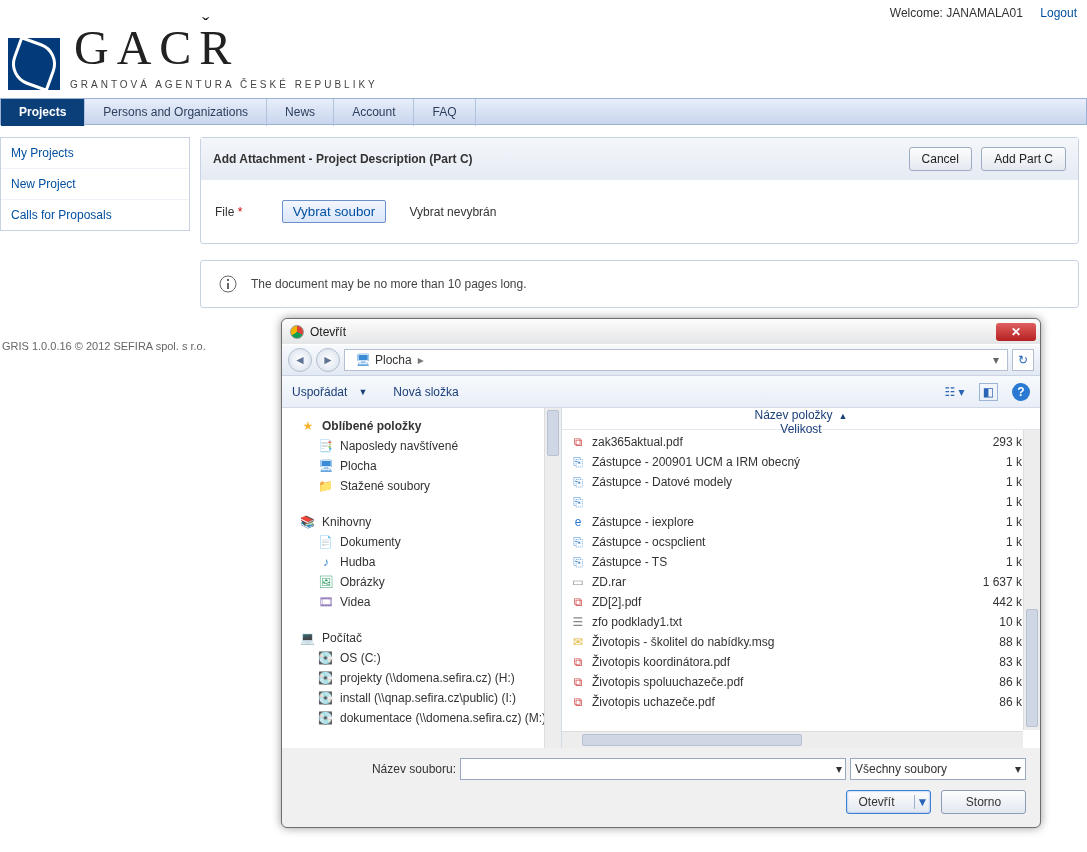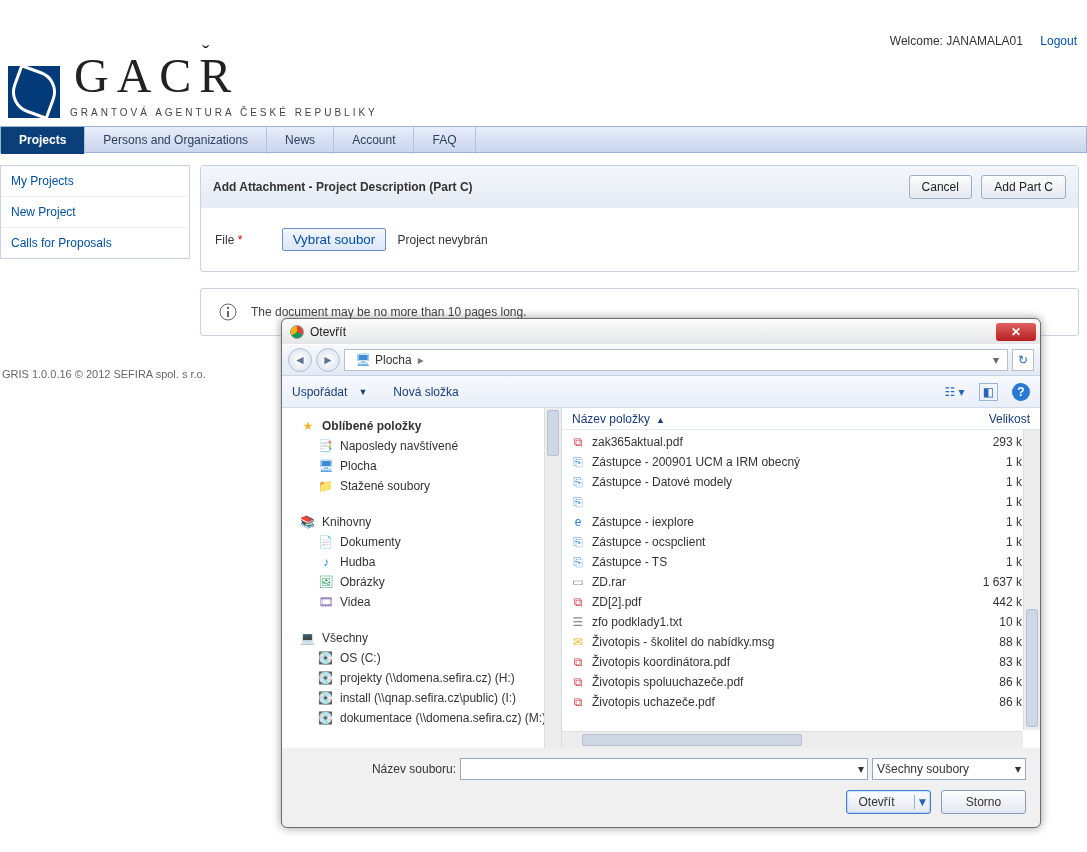--- a/index.html
+++ b/index.html
@@ -1,20 +1,20 @@
 <!DOCTYPE html>
 <html><head>
 <meta charset="utf-8">
 <style>
   * { box-sizing: border-box; margin: 0; padding: 0; }
   body { font-family: Arial, Helvetica, sans-serif; font-size: 12px; color: #333; background: #fff; width: 1087px; }
   a { color: #004f9f; text-decoration: none; cursor: pointer; }
 
   
-  .topbar { text-align: right; padding: 6px 10px 2px 0; font-size: 12px; color: #333; margin-top: 28px; }
+  .topbar { text-align: right; padding: 6px 10px 2px 0; font-size: 12px; color: #333; }
   .topbar a { margin-left: 14px; }
 
   
   .logo-row { display: flex; align-items: flex-end; padding: 0 0 8px 8px; margin-top:-2px;}
   .logo-mark { width: 52px; height: 52px; background:#023a7a; position:relative; }
   .logo-mark::before { content:""; position:absolute; inset:4px; border:3px solid #fff; border-radius:0 22px 0 22px; transform: rotate(20deg);}
   .logo-text { font-family: "Times New Roman", serif; font-size: 48px; letter-spacing: 8px; color:#222; margin-left:14px; position:relative;}
   .logo-hacek { position:absolute; top:-8px; left:128px; font-size:22px; color:#222;}
   .logo-sub { font-family: Arial; font-size: 10px; letter-spacing: 3px; color:#444; margin:4px 0 0 10px;}
 
@@ -30,21 +30,21 @@
   .sidebox a { display:block; padding:8px 10px; border-bottom:1px solid #eef2f8; font-size:12px;}
   .sidebox a:last-child { border-bottom:none;}
 
   .main { flex:1; padding-right:8px;}
   .panel { border:1px solid #c7d3e3; border-radius:3px; margin-bottom:16px;}
   .panel-hd { background:linear-gradient(#f4f6fa,#e5ebf4); padding:9px 12px; font-weight:bold; color:#333; display:flex; justify-content:space-between; align-items:center;}
   .panel-bd { padding:20px 14px; }
   .btn { background:linear-gradient(#fdfdfd,#e4e8ef); border:1px solid #9bacc3; border-radius:3px; padding:4px 12px; font-size:12px; cursor:pointer; color:#222;}
   .btn + .btn { margin-left:6px;}
   .req { color:#c00; }
-  .choose { border:1px solid #6b8fc9; background:linear-gradient(#f2f6ff,#dbe7fb); padding:3px 10px; color:#004f9f; border-radius:2px; cursor:pointer; margin:0 8px 0 36px;}
+  .choose { border:1px solid #6b8fc9; background:linear-gradient(#f2f6ff,#dbe7fb); padding:3px 10px; color:#004f9f; border-radius:2px; cursor:pointer; margin:0 20px 0 36px;}
   .infoline { display:flex; align-items:center; padding:14px 18px; color:#444;}
   .infoline svg { margin-right:14px;}
 
   .footer { font-size:11px; color:#666; margin:16px 0 0 2px;}
 
   
   .dlg { position:absolute; left:281px; top:318px; width:760px; height:510px;
          border:1px solid #6e6e6e; border-radius:6px;
          background:#f0f0f0;
          box-shadow:0 0 10px rgba(0,0,0,.4);
@@ -76,38 +76,38 @@
   .dlg-body { display:flex; height:340px; }
   .tree { width:280px; border-right:1px solid #d3dbe8; overflow:auto; background:#fff; padding:4px 0;  position:relative;}
   .tree-scroll { position:absolute; right:0; top:0; bottom:0; width:17px; background:#ededed; border-left:1px solid #ddd;}
   .tree-scroll .thumb{position:absolute; left:2px; right:2px; top:2px; height:46px; background:#cfd6e4; border:1px solid #b6c1d4; border-radius:2px;}
   .tgroup { padding:6px 0 2px 18px; font-size:12px;}
   .tgroup.head { display:flex; align-items:center; gap:6px;}
   .titem { display:flex; align-items:center; gap:6px; padding:2px 0 2px 36px; cursor:pointer;}
   .titem span.lbl{ white-space:nowrap;}
 
   .files { flex:1; background:#fff; display:flex; flex-direction:column; position:relative;}
-  .files-hd { height:22px; border-bottom:1px solid #e1e6ef; display:flex; align-items:center; padding:0 10px; color:#1a3e78; font-size:12px;}
+  .files-hd { height:22px; border-bottom:1px solid #e1e6ef; display:flex; align-items:center; padding:0 10px; color:#1a3e78; font-size:12px;flex-direction:column;}
   .files-hd .col-name { flex:1;}
   .files-hd .sort { font-size:9px; padding-left:6px;}
   .files-list { flex:1; overflow:hidden; padding:2px 0;}
   .frow { display:flex; align-items:center; padding:2px 10px 2px 8px; cursor:pointer;}
   .frow .nm { flex:1; display:flex; align-items:center; gap:6px; overflow:hidden; white-space:nowrap;}
   .frow .sz { width:70px; text-align:right; color:#333;}
   .files-scroll { position:absolute; right:0; top:22px; bottom:18px; width:17px; background:#ededed; border-left:1px solid #ddd;}
   .files-scroll .thumb{position:absolute; left:2px; right:2px; bottom:3px; height:118px; background:#cfd6e4; border:1px solid #b6c1d4; border-radius:2px;}
   .files-hscroll { position:absolute; left:0; right:17px; bottom:0; height:17px; background:#ededed; border-top:1px solid #ddd; display:flex; align-items:center;}
   .files-hscroll .hthumb{ margin-left:20px; width:220px; height:12px; background:#cfd6e4; border:1px solid #b6c1d4; border-radius:2px;}
 
   .dlg-foot1 { display:flex; align-items:center; padding:10px 14px 6px 14px; gap:4px;}
   .dlg-foot1 .lbl { width:160px; text-align:right;}
   .dlg-foot1 .fname { flex:1; height:22px; border:1px solid #97a8c4; background:#fff; position:relative;}
   .dlg-foot1 .fname input { border:none; height:20px; width:calc(100% - 22px); padding:0 4px; outline:none;}
   .dlg-foot1 .fname .dd { position:absolute; right:3px; top:3px; color:#333; cursor:pointer;}
-  .dlg-foot1 .ftype { width:154px; height:22px; border:1px solid #97a8c4; background:#fff; display:flex; align-items:center; padding:0 4px; justify-content:space-between; cursor:pointer;}
+  .dlg-foot1 .ftype { width:176px; height:22px; border:1px solid #97a8c4; background:#fff; display:flex; align-items:center; padding:0 4px; justify-content:space-between; cursor:pointer;}
   .dlg-foot2 { display:flex; justify-content:flex-end; padding:4px 14px 12px 14px; gap:10px;}
   .wbtn { width:85px; height:24px; border:1px solid #8a9bb6; background:linear-gradient(#fdfdfd,#e2e7f0); border-radius:3px; cursor:pointer; display:flex; align-items:center; justify-content:center;}
   .wbtn.split { width:85px; display:flex; padding:0;}
   .wbtn.def { border:1px solid #3c7fd2; box-shadow:0 0 2px #66a3ee inset;}
   .wbtn.split .main{ flex:1; display:flex;align-items:center;justify-content:center;}
   .wbtn.split .arrow{ width:16px; border-left:1px solid #9fb0c9; display:flex;align-items:center;justify-content:center; color:#2a64b4;}
 
   
   .ic { width:16px; height:16px; display:inline-flex; align-items:center; justify-content:center; font-size:12px;}
   .ic-star{color:#f5b32b;}
@@ -170,21 +170,21 @@
         <span>Add Attachment - Project Description (Part C)</span>
         <span>
           <button class="btn">Cancel</button>
           <button class="btn">Add Part C</button>
         </span>
       </div>
       <div class="panel-bd">
         <span>File</span>
         <span class="req">*</span>
         <button class="choose">Vybrat soubor</button>
-        <span>Project nevybrán</span>
+        <span>Vybrat nevybrán</span>
       </div>
     </div>
 
     <div class="panel">
       <div class="infoline">
         <svg width="18" height="18">
             <circle cx="9" cy="9" r="8" fill="none" stroke="#666"></circle>
             <circle cx="9" cy="5" r="1.2" fill="#666"></circle>
             <rect x="8" y="8" width="2" height="6" fill="#666"></rect>
           </svg>
@@ -266,21 +266,21 @@
           <span class="ic ic-img">🖼</span>
           <span class="lbl">Obrázky</span>
         </div>
       <div class="titem">
           <span class="ic ic-vid">🎞</span>
           <span class="lbl">Videa</span>
         </div>
 
       <div class="tgroup head" style="margin-top:12px">
           <span class="ic ic-pc">💻</span>
-          <span>Všechny</span>
+          <span>Počítač</span>
         </div>
       <div class="titem">
           <span class="ic ic-drive">💽</span>
           <span class="lbl">OS (C:)</span>
         </div>
       <div class="titem">
           <span class="ic ic-net">💽</span>
           <span class="lbl">projekty (\\domena.sefira.cz) (H:)</span>
         </div>
       <div class="titem">

